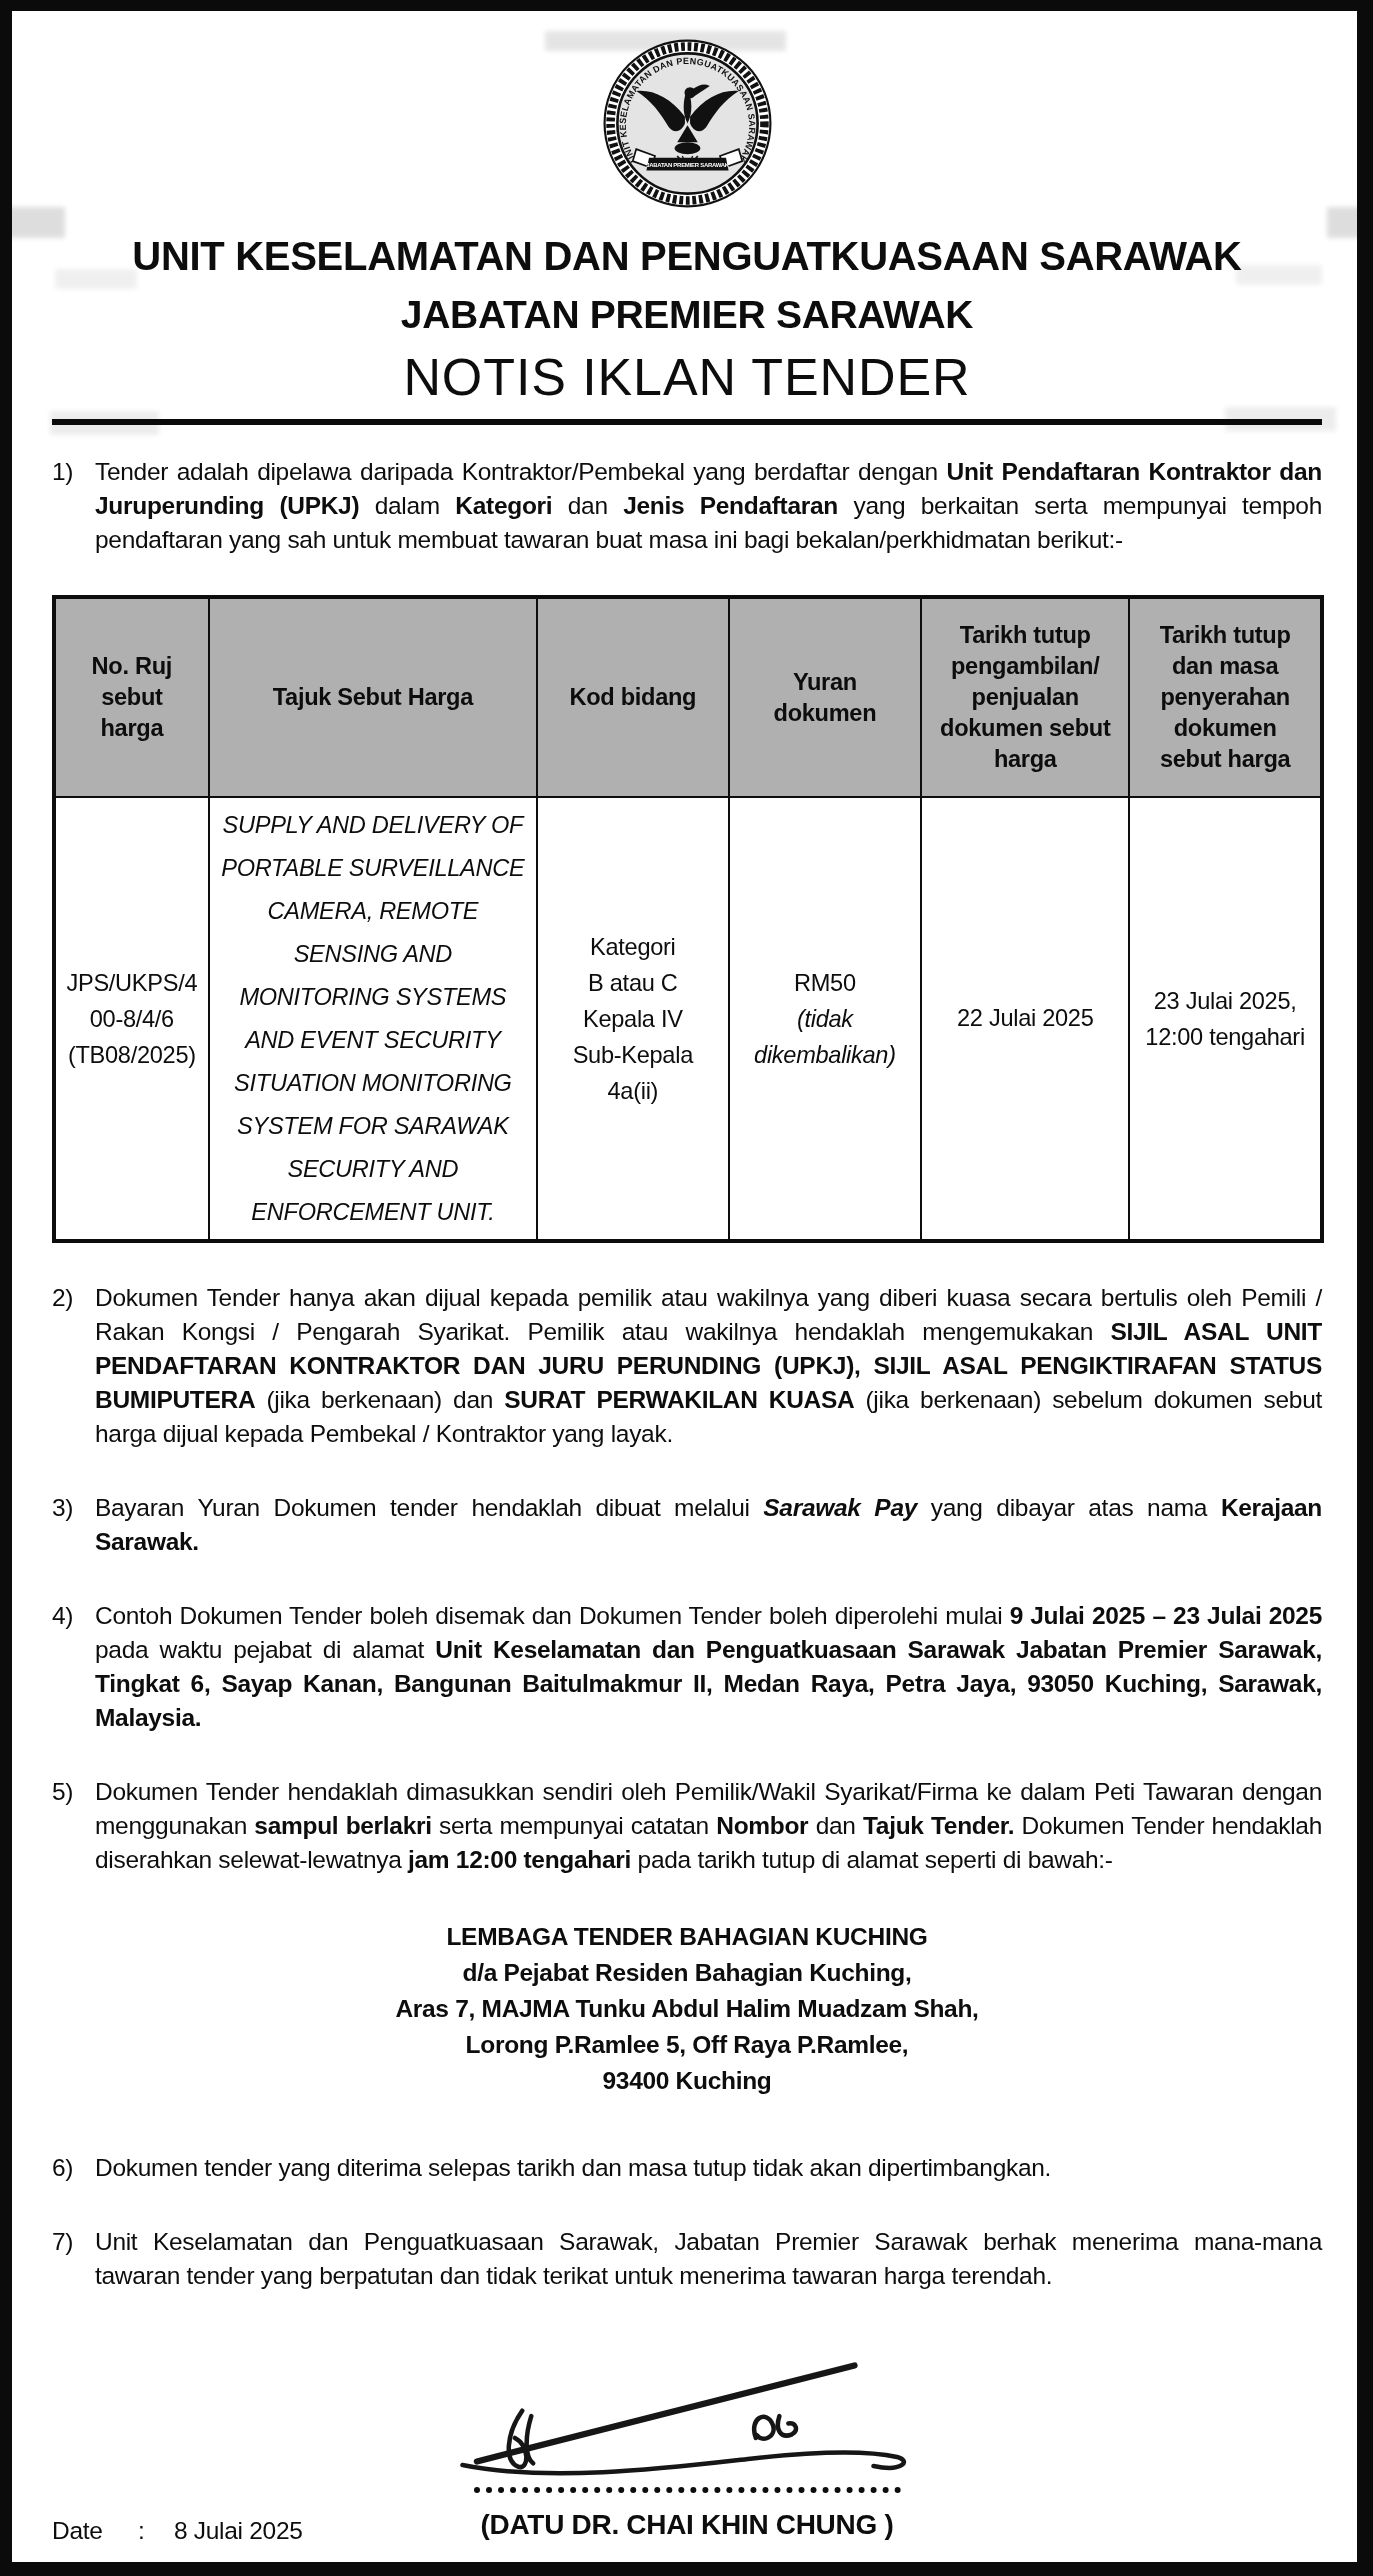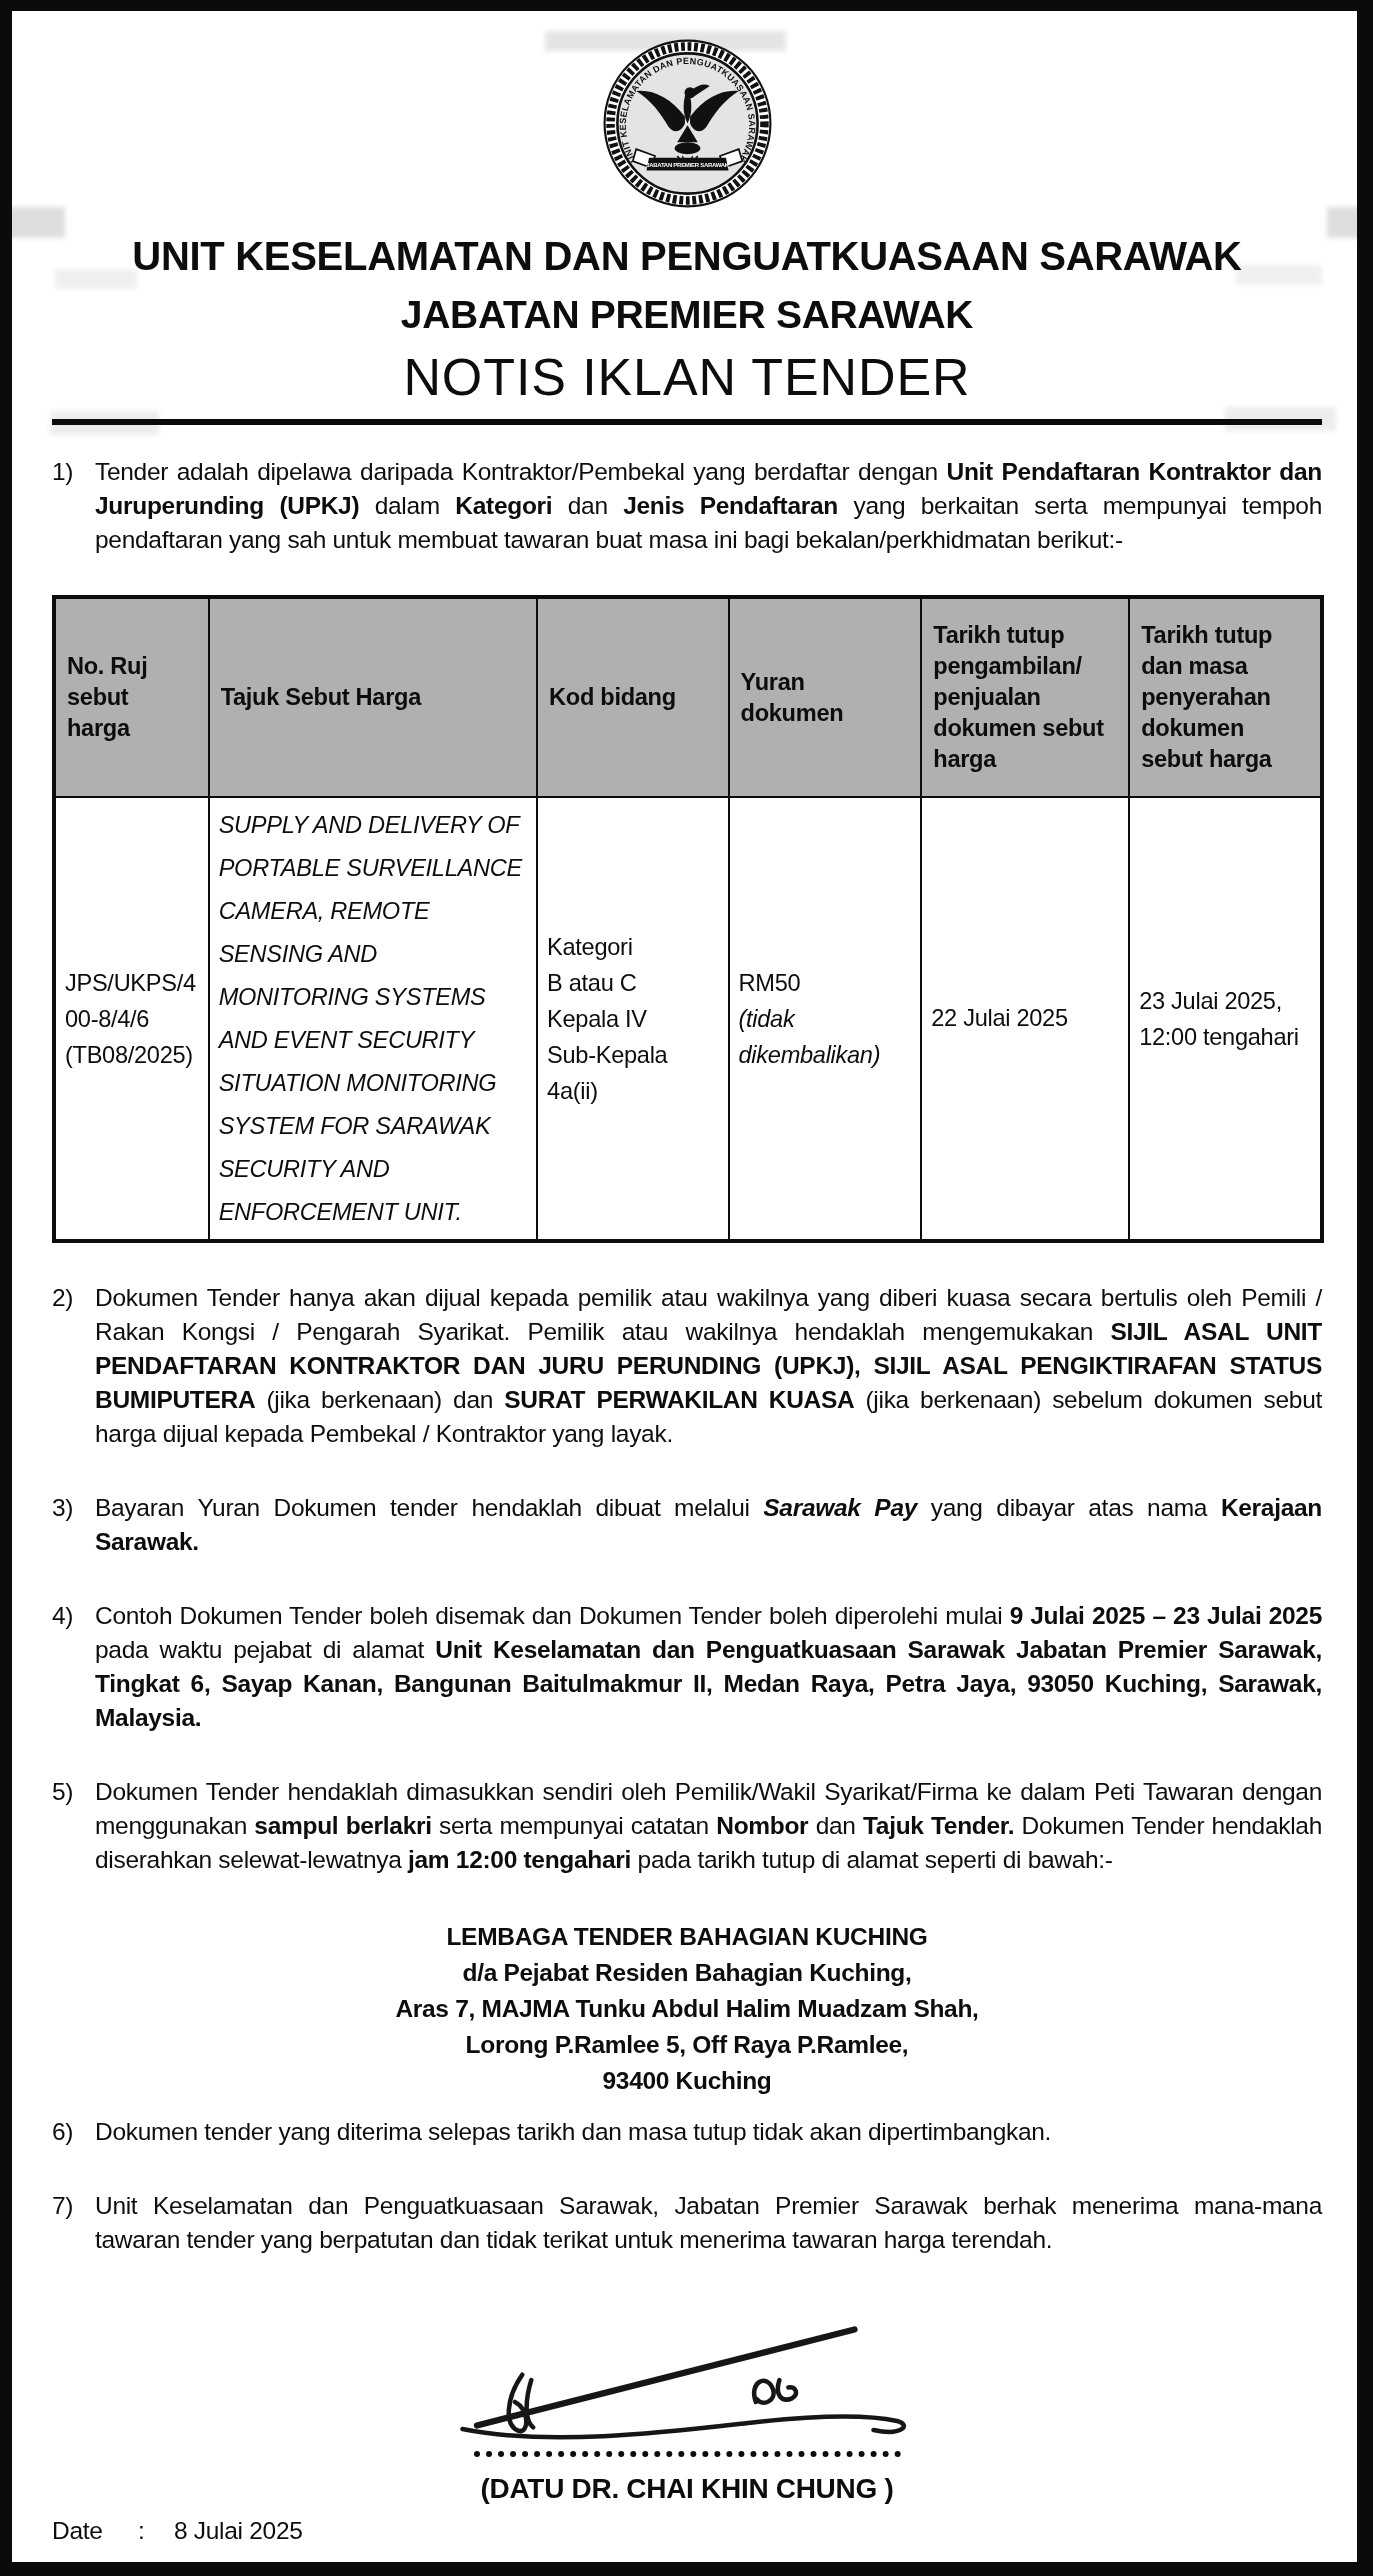--- a/index.html
+++ b/index.html
@@ -39,37 +39,37 @@
   .li .bi{font-weight:bold;font-style:italic;}
   .li-table{margin-bottom:38px;}
 
   table.tender{
     width:1272px;margin:0 0 38px 0;
     border-collapse:collapse;
     border:4.5px solid #0d0d0d;
   }
   table.tender th, table.tender td{
     border:2.7px solid #0d0d0d;
-    text-align:left;vertical-align:middle;
+    text-align:center;vertical-align:middle;
     font-size:23.6px;
   }
   table.tender th{
     background:#b0b0b0;
     font-weight:bold;line-height:31px;
     height:190px;padding:3.6px 11px;
   }
   table.tender td{height:400px;padding:5.5px 9px;}
   td.cell-ref{line-height:36px;overflow-wrap:anywhere;padding:5.5px 12.7px;}
   td.cell-title{font-style:italic;line-height:43px;font-size:24.5px;padding:5.5px 14.5px;}
   td.cell-kod{white-space:pre-line;line-height:36px;}
   td.cell-yuran{line-height:36px;margin-top:24px;}
   td.cell-yuran .note{font-style:italic;display:block;}
   td.cell-t2{white-space:pre-line;line-height:36px;}
 
-  .address{margin:42px 0 16px 0;text-align:center;font-weight:bold;font-size:24.5px;line-height:36px;}
+  .address{margin:42px 0 52px 0;text-align:center;font-weight:bold;font-size:24.5px;line-height:36px;}
 
   .sig{margin-top:58px;text-align:center;}
   .sig svg{display:block;margin:0 auto;}
   .sig .dots{width:427px;margin:1.8px auto 0 auto;border-bottom:6.4px dotted #0d0d0d;height:0;}
   .sig .name{margin-top:14.5px;font-size:28px;font-weight:bold;line-height:33px;}
 
   .datefoot{position:absolute;left:52px;bottom:31px;z-index:3;font-size:24.5px;display:flex;}
   .datefoot .lbl{width:86px;}
   .datefoot .col{width:36px;}
 </style>

